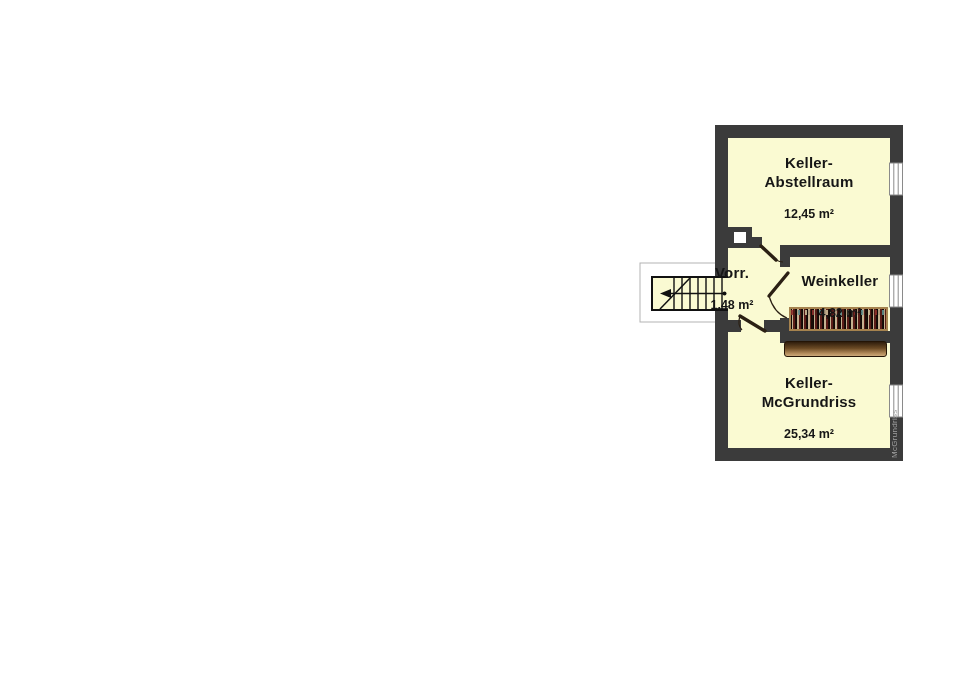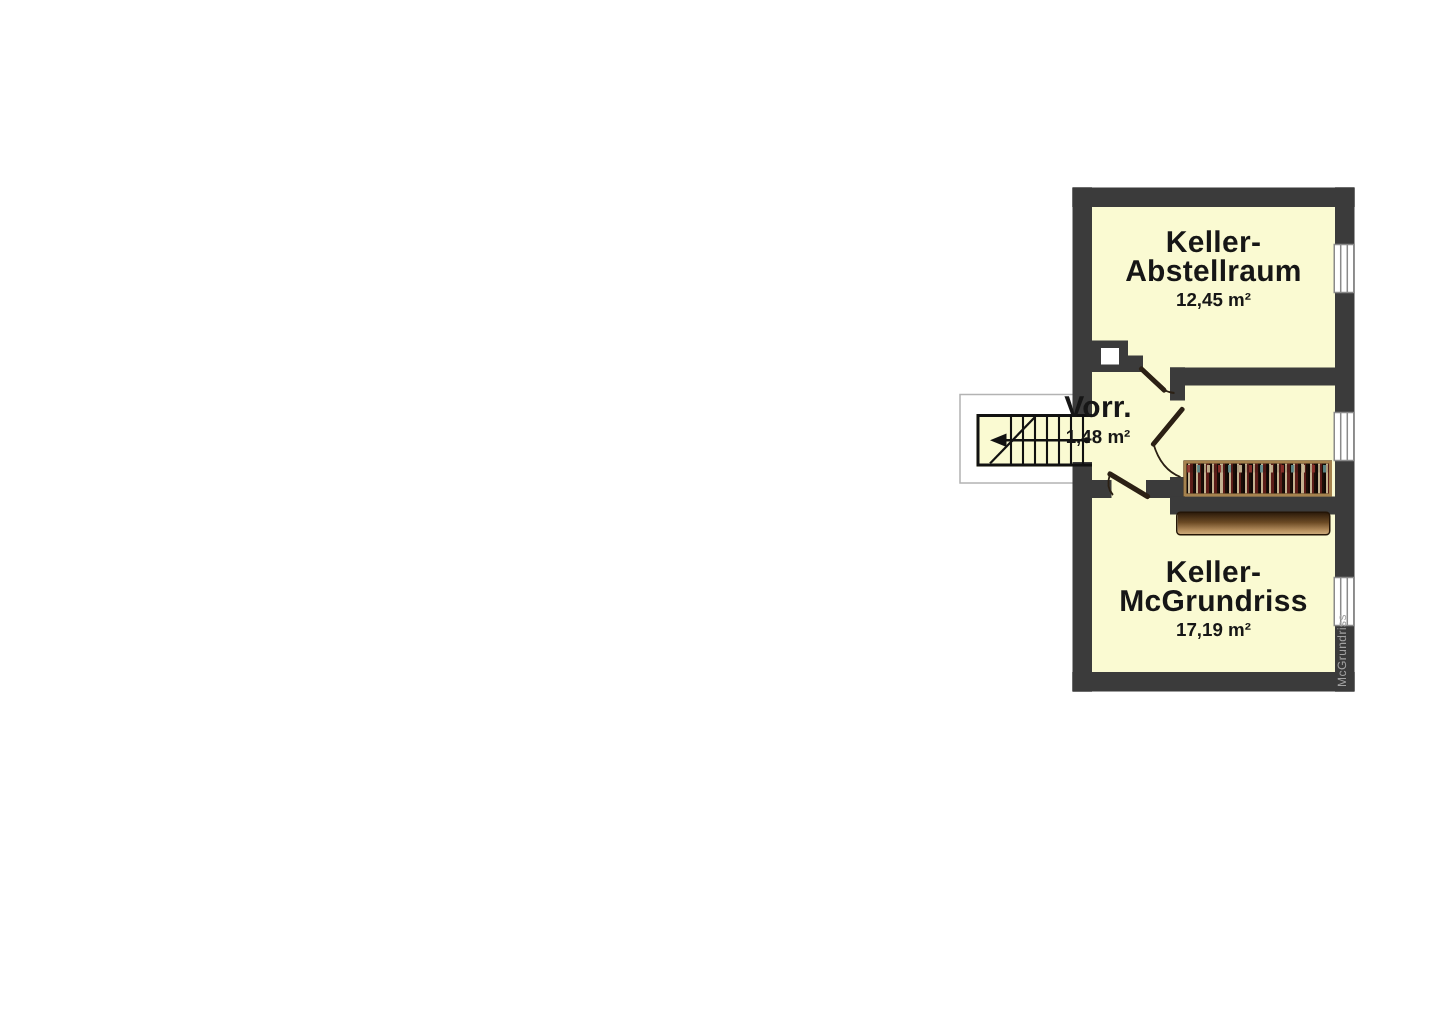--- a/index.html
+++ b/index.html
@@ -5,22 +5,22 @@
   html,body{margin:0;padding:0;background:#ffffff;}
   .canvas{
     position:relative;width:960px;height:679px;background:#ffffff;overflow:hidden;
     font-family:"Liberation Sans",sans-serif;
   }
   .plan-svg{position:absolute;left:0;top:0;}
   .room-label{
     position:absolute;text-align:center;color:#161616;font-weight:bold;
     pointer-events:none;
   }
-  .rl-name{font-size:20px;line-height:19px;letter-spacing:0.2px;}
-  .rl-area{font-size:12.5px;line-height:15px;margin-top:2px;}
+  .rl-name{font-size:15px;line-height:19px;letter-spacing:0.2px;}
+  .rl-area{font-size:12.5px;line-height:15px;margin-top:16px;}
   .wine-rack{
     position:absolute;left:789px;top:307px;width:99px;height:24px;
     box-sizing:border-box;border:2px solid #a5824e;background-color:#1c0f08;
     background-image:repeating-linear-gradient(90deg,
       rgba(15,8,5,1) 0px, rgba(15,8,5,1) 1px,
       rgba(211,192,156,0.92) 1px, rgba(211,192,156,0.92) 2.4px,
       rgba(98,30,26,0.9) 2.4px, rgba(98,30,26,0.9) 4.2px,
       rgba(26,13,7,1) 4.2px, rgba(26,13,7,1) 5.4px);
   }
   .rack-caps{
@@ -132,21 +132,25 @@
   <div class="room-label" style="left:728px;top:153px;width:162px;">
     <div class="rl-name"><span>Keller-</span><br><span>Abstellraum</span></div>
     <div class="rl-area">12,45 m²</div>
   </div>
 
   <div class="room-label" style="left:702px;top:263px;width:60px;">
     <div class="rl-name"><span>Vorr.</span></div>
     <div class="rl-area">1,48 m²</div>
   </div>
 
+  <div class="room-label" style="left:790px;top:271px;width:100px;">
+    <div class="rl-name"><span>Weinkeller</span></div>
+    <div class="rl-area">4,82 m²</div>
+  </div>
 
   <div class="room-label" style="left:728px;top:373px;width:162px;">
     <div class="rl-name"><span>Keller-</span><br><span>McGrundriss</span></div>
-    <div class="rl-area">17,19 m²</div>
+    <div class="rl-area">25,34 m²</div>
   </div>
 
   <div class="watermark">McGrundriss</div>
 
 </div>
 
 </body></html>

